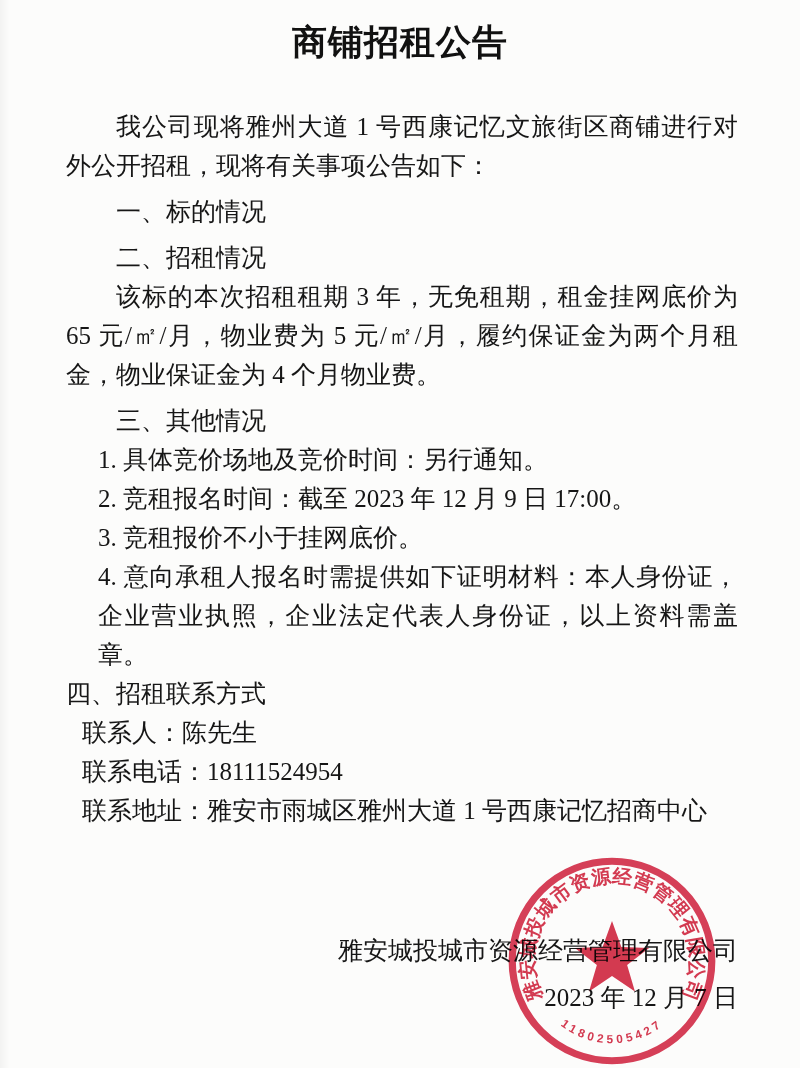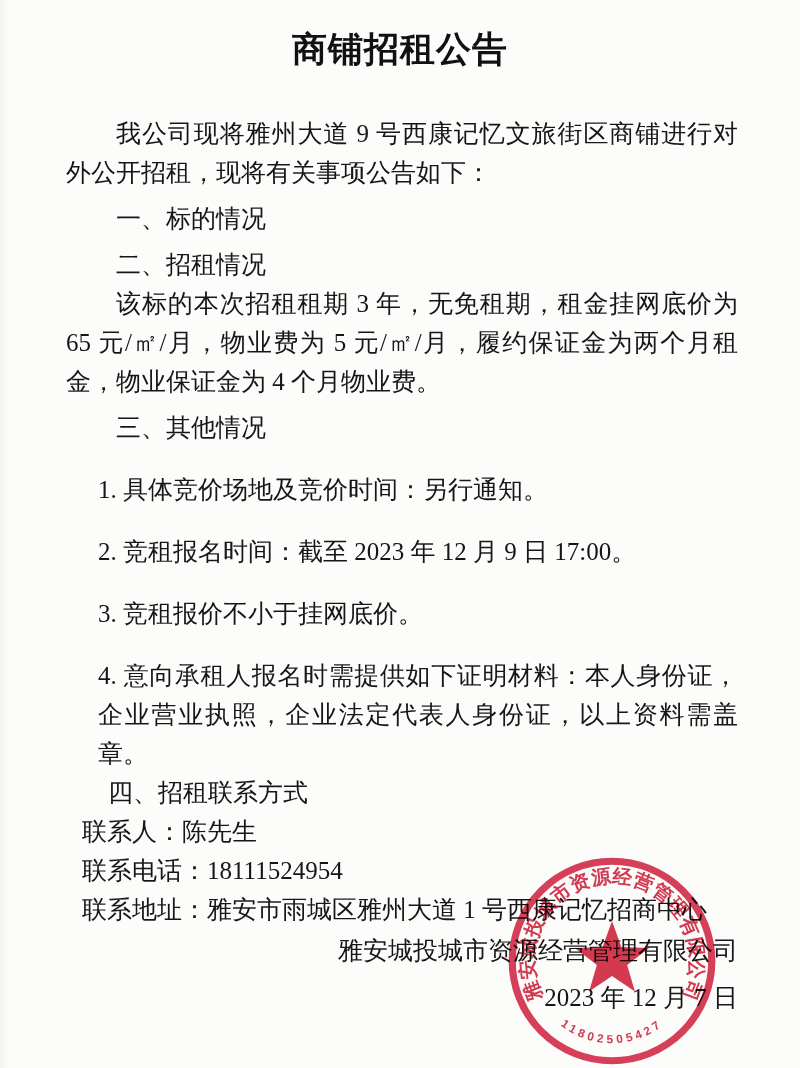--- a/index.html
+++ b/index.html
@@ -8,38 +8,38 @@
     position:relative;
     width:800px; height:1068px;
     margin:0 auto;
     background:#fcfcfb;
     background-image:linear-gradient(90deg, rgba(0,0,0,0.04) 0px, rgba(0,0,0,0) 10px);
     font-family:"Liberation Serif", serif;
     color:#161616;
     overflow:hidden;
   }
   .doc-title {
-    padding-top:26px;
+    padding-top:19px;
     text-align:center;
     font-family:"Liberation Sans", sans-serif;
     font-weight:bold;
     font-size:35px;
     letter-spacing:1px;
     color:#111;
   }
   .doc-body {
     margin:41px 62px 0 66px;
     font-size:25px;
     line-height:39px;
     text-align:justify;
   }
   .block-p  { text-indent:2em; }
   .block-h  { text-indent:2em;margin-top:7px; }
-  .block-h4 { margin-left:42px; }
-  .block-li { margin-left:32px;margin-top:23px; }
+  .block-h4 { }
+  .block-li { margin-left:32px; }
   .block-contact { margin-left:16px; }
   .signature {
     position:absolute;
     top:927px; left:0; right:62px;
     text-align:right;
     font-size:25px;
     line-height:47px;
     color:#161616;
   }
   .seal {
@@ -58,21 +58,21 @@
   .seal-number-arc  { font-size:11.5px; letter-spacing:3.5px; }
 </style>
 </head>
 <body>
 
 <div class="page">
 
   <div class="doc-title">商铺招租公告</div>
 
   <div class="doc-body">
-    <div class="block-p">我公司现将雅州大道 9 号西康记忆文旅街区商铺进行对外公开招租，现将有关事项公告如下：</div>
+    <div class="block-p">我公司现将雅州大道 1 号西康记忆文旅街区商铺进行对外公开招租，现将有关事项公告如下：</div>
     <div class="block-h">一、标的情况</div>
     <div class="block-h">二、招租情况</div>
     <div class="block-p">该标的本次招租租期 3 年，无免租期，租金挂网底价为 65 元/㎡/月，物业费为 5 元/㎡/月，履约保证金为两个月租金，物业保证金为 4 个月物业费。</div>
     <div class="block-h">三、其他情况</div>
     <div class="block-li">1. 具体竞价场地及竞价时间：另行通知。</div>
     <div class="block-li">2. 竞租报名时间：截至 2023 年 12 月 9 日 17:00。</div>
     <div class="block-li">3. 竞租报价不小于挂网底价。</div>
     <div class="block-li">4. 意向承租人报名时需提供如下证明材料：本人身份证，企业营业执照，企业法定代表人身份证，以上资料需盖章。</div>
     <div class="block-h4">四、招租联系方式</div>
     <div class="block-contact">联系人：陈先生</div>

